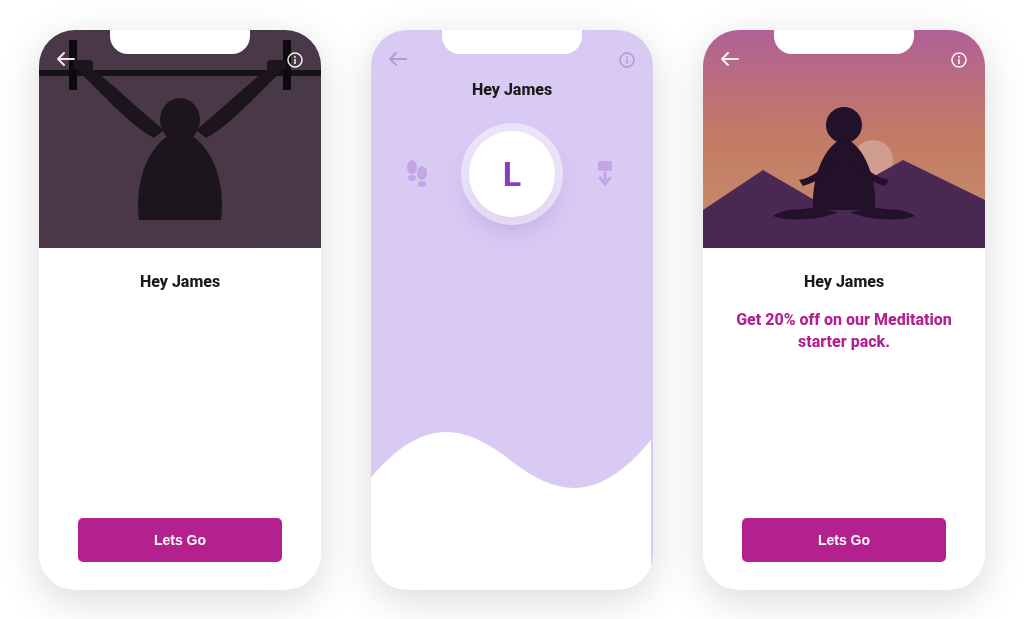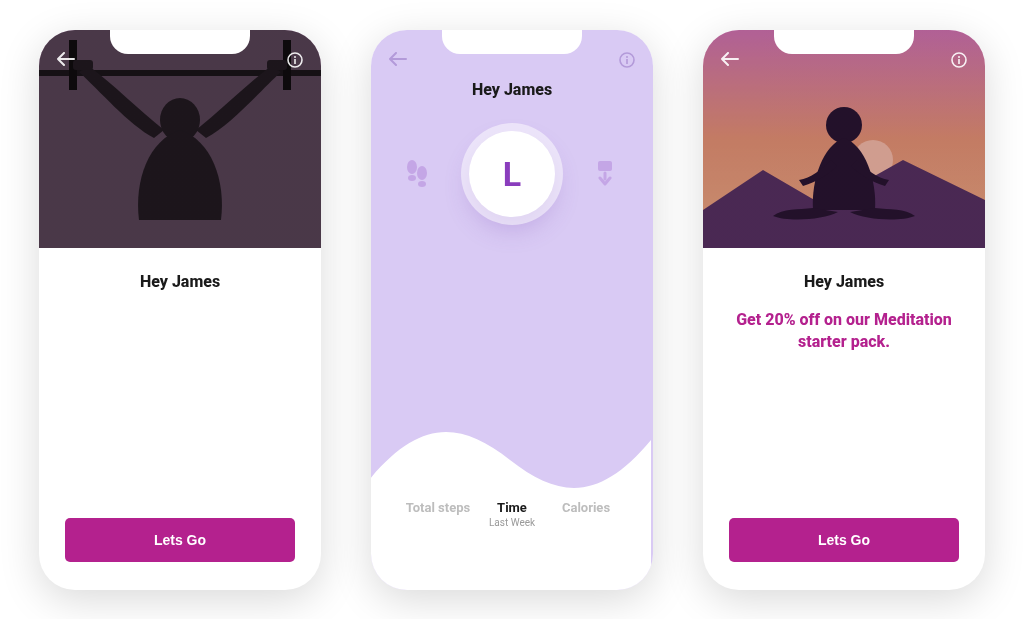--- a/index.html
+++ b/index.html
@@ -10,21 +10,21 @@
   .topbar { position: absolute; top: 0; left: 0; right: 0; height: 48px; display: flex; justify-content: space-between; align-items: flex-start; padding: 22px 18px 0 18px; z-index: 9; }
   .icon-back svg, .icon-info svg { display: block; }
   .hero { width: 100%; height: 218px; position: relative; overflow: hidden; }
   .hero-img { width: 100%; height: 100%; }
   .hero-tint { position: absolute; inset: 0; background: linear-gradient(rgba(150,40,140,0.45), rgba(150,40,140,0.45)); mix-blend-mode: multiply; }
   .content { padding: 24px 28px 0 28px; text-align: center; }
   .title { font-size: 16px; font-weight: 800; color: #1a1a1a; margin-bottom: 14px; }
   .body { font-size: 15px; line-height: 1.45; color: #3a3a3a; }
   .offer { color: #b4218e; font-weight: 800; font-size: 16px; margin-top: 18px; line-height: 1.4; }
   .cta-wrap { position: absolute; bottom: 28px; left: 0; right: 0; display: flex; justify-content: center; }
-  .cta { background: #b4218e; color: #fff; font-weight: 700; font-size: 14px; border: none; border-radius: 5px; width: 230px; height: 44px; cursor: pointer; }
+  .cta { background: #b4218e; color: #fff; font-weight: 700; font-size: 14px; border: none; border-radius: 5px; width: 204px; height: 44px; cursor: pointer; }
 
   
   .phone2-bg { position: absolute; inset: 0; background: #d9caf4; }
   .phone2 .notch { background: #fff; }
   .phone2 .content2 { position: relative; padding: 50px 34px 0 34px; text-align: center; z-index: 2; }
   .phone2 .title { margin-bottom: 12px; }
   .phone2 .body { font-size: 14.5px; color: #3a3a3a; }
   .metrics { position: relative; margin-top: 10px; height: 190px; z-index: 3; }
   .metrics-row { position: absolute; top: 20px; left: 0; right: 0; display: flex; justify-content: space-between; align-items: center; padding: 0 30px; }
   .side-icon { width: 32px; height: 32px; opacity: 0.25; color: #8a3dbd; display:flex; align-items:center; justify-content:center; }
@@ -130,34 +130,20 @@
         </div>
         <div class="side-icon">
           <svg width="26" height="30" viewBox="0 0 26 30">
               <rect x="4" y="2" width="14" height="10" rx="2" fill="currentColor"></rect>
               <path d="M11 14 v6 m-5 -1 l5 6 l5 -6" stroke="currentColor" stroke-width="3" fill="none" stroke-linecap="round" stroke-linejoin="round"></path>
             </svg>
         </div>
       </div>
     </div>
 
-    <div class="labels-row">
-      <div class="lbl">
-        <div class="m">Total steps</div>
-        <div class="s"></div>
-      </div>
-      <div class="lbl active">
-        <div class="m">Time</div>
-        <div class="s">Last Week</div>
-      </div>
-      <div class="lbl">
-        <div class="m">Calories</div>
-        <div class="s"></div>
-      </div>
-    </div>
 
     <div class="cta-wrap">
       <button class="cta">Lets Go</button>
     </div>
   </div>
 
   <div class="phone phone3">
     <div class="notch"></div>
     <div class="topbar">
       <span class="icon-back">

